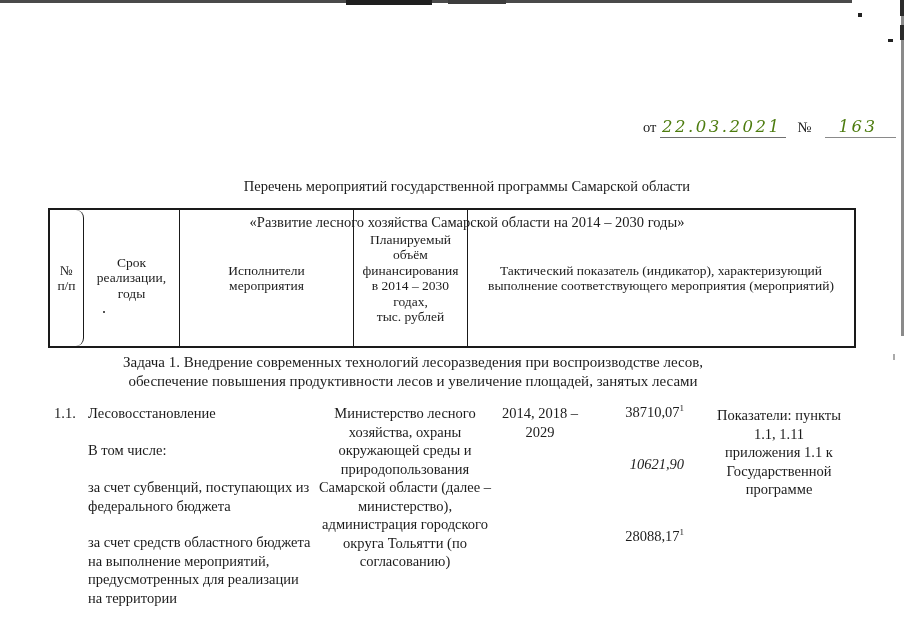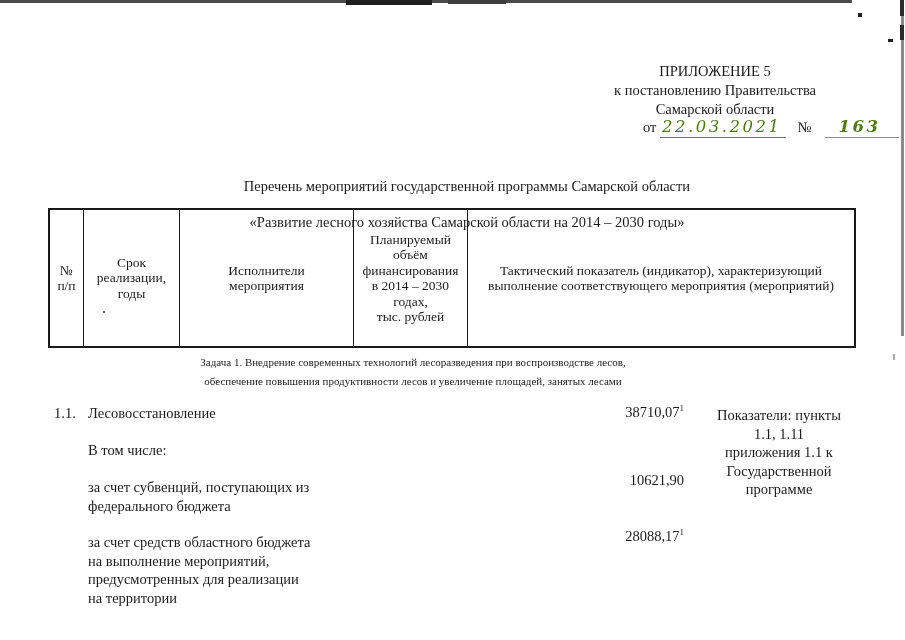--- a/index.html
+++ b/index.html
@@ -29,21 +29,21 @@
   .date-line{position:absolute;top:117px;left:643px;font-size:14.5px;white-space:nowrap;}
   .hw{
     font-family:"DejaVu Serif",serif;
     font-style:italic;
     font-size:16.5px;
     letter-spacing:2.5px;
     color:#4d7c0f;
     display:inline-block;
   }
   .u-date{border-bottom:1.6px solid #6f6f6f;padding:0 4px 1px 2px;min-width:108px;text-align:center;}
-  .u-num{border-bottom:1.6px solid #8a8a8a;padding:0 18px 1px 14px;margin-left:10px;text-align:left;font-weight:bold;}
+  .u-num{border-bottom:1.6px solid #8a8a8a;padding:0 18px 1px 14px;margin-left:10px;text-align:left;}
   .no-label{margin-left:8px;}
 
   
   .doc-title{position:absolute;top:160px;left:62px;width:810px;text-align:center;
     font-size:14.5px;line-height:19px;}
   .doc-title div{white-space:nowrap;margin-top:17px;}
 
   
   .thead{
     position:absolute;top:208px;left:48px;width:808px;height:140px;
@@ -53,71 +53,66 @@
   }
   .thead .cell{
     border-right:1.6px solid #1a1a1a;
     box-sizing:border-box;
     display:flex;align-items:center;justify-content:center;
     text-align:center;
     font-size:13.5px;line-height:15.5px;
     padding:2px 3px;
   }
   .thead .cell:last-child{border-right:none;}
-  .c1{width:34px;flex:none;}
+  .c1{width:34px;flex:none;border-radius:8px;}
   .c2{width:236px;flex:none;}
   .c3{width:174px;flex:none;}
   .c3 .cell-text{max-width:128px;}
   .c4{width:96px;flex:none;}
   .c5{width:114px;flex:none;white-space:pre-line;}
   .c6{flex:1;}
 
   
   .section{position:absolute;top:353px;left:48px;width:730px;text-align:center;
-    font-size:11px;line-height:18.5px;}
+    font-size:15px;line-height:18.5px;}
   .section div{white-space:nowrap;}
 
   
   .body-text{font-size:14.5px;line-height:18.5px;}
   .row-num{position:absolute;top:404px;left:54px;width:32px;}
   .name-col{position:absolute;left:88px;width:226px;}
   .i-activity{top:404px;}
   .i-including{top:441px;}
   .i-sub1{top:478px;}
   .i-sub2{top:533px;}
   .executors{position:absolute;top:404px;left:318px;width:174px;text-align:center;}
   .period{position:absolute;top:404px;left:492px;width:96px;text-align:center;}
   .amount{position:absolute;left:588px;width:96px;text-align:right;}
   .a1{top:403px;}
-  .a2{top:471px;}
+  .a2{top:455px;font-style:italic;}
   .a3{top:527px;}
   .amount sup{font-size:9px;vertical-align:6px;line-height:0;}
   .indicator{position:absolute;top:406px;left:717px;width:124px;text-align:center;}
 </style>
 </head>
 <body>
 
 <div class="page">
 
   <div class="scan-band"></div>
   <div class="scan-band-dark1"></div>
   <div class="scan-band-dark2"></div>
   <div class="scan-edge-right"></div>
   <div class="scan-edge-right-d1"></div>
   <div class="scan-edge-right-d2"></div>
   <div class="speck1"></div>
   <div class="speck2"></div>
   <div class="speck3"></div>
   <div class="speck4"></div>
 
-  <div class="appendix">
-    <div>ПРИЛОЖЕНИЕ 5</div>
-    <div>к постановлению Правительства</div>
-    <div>Самарской области</div>
-  </div>
   <div class="date-line">
     <span>от</span>
     <span class="hw u-date">22.03.2021</span>
     <span class="no-label">№</span>
     <span class="hw u-num">163</span>
   </div>
 
   <div class="doc-title">
     <div>Перечень мероприятий государственной программы Самарской области</div>
     <div>«Развитие лесного хозяйства Самарской области на 2014 – 2030 годы»</div>
@@ -151,21 +146,23 @@
     <div>обеспечение повышения продуктивности лесов и увеличение площадей, занятых лесами</div>
   </div>
 
   <div class="body-text row-num">1.1.</div>
 
   <div class="body-text name-col i-including">В том числе:</div>
   <div class="body-text name-col i-activity">Лесовосстановление</div>
   <div class="body-text name-col i-sub1">за счет субвенций, поступающих из федерального бюджета</div>
   <div class="body-text name-col i-sub2">за счет средств областного бюджета на выполнение мероприятий, предусмотренных для реализации на территории</div>
 
+  <div class="body-text executors">Министерство лесного хозяйства, охраны окружающей среды и природопользования Самарской области (далее – министерство), администрация городского округа Тольятти (по согласованию)</div>
 
+  <div class="body-text period">2014, 2018 – 2029</div>
 
   <div class="body-text amount a1">
     <span>38710,07</span><sup>1</sup>
   </div>
   <div class="body-text amount a2">
     <span>10621,90</span><sup></sup>
   </div>
   <div class="body-text amount a3">
     <span>28088,17</span><sup>1</sup>
   </div>

